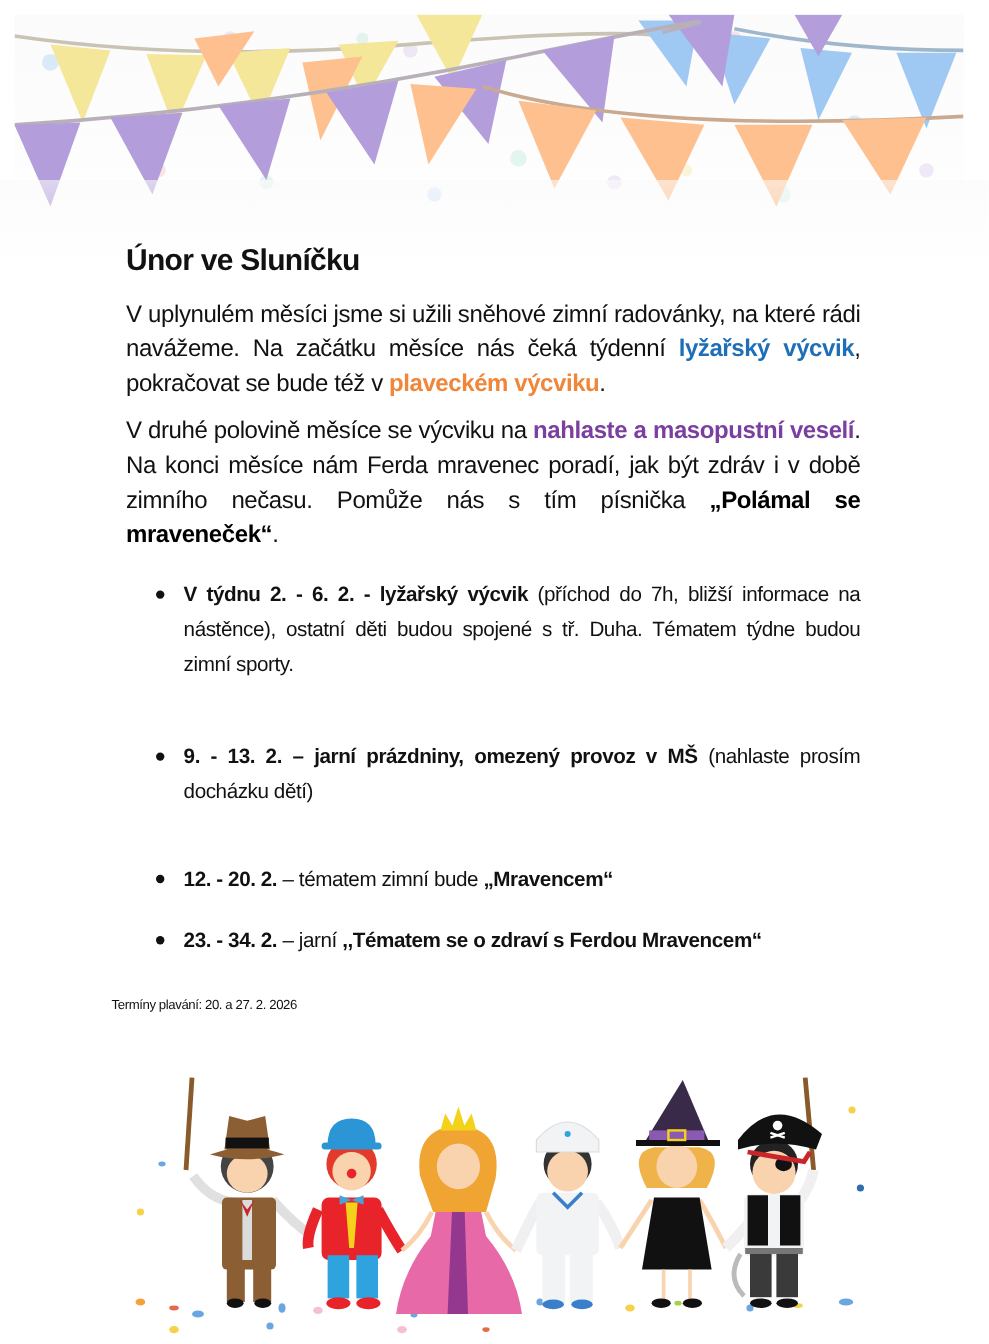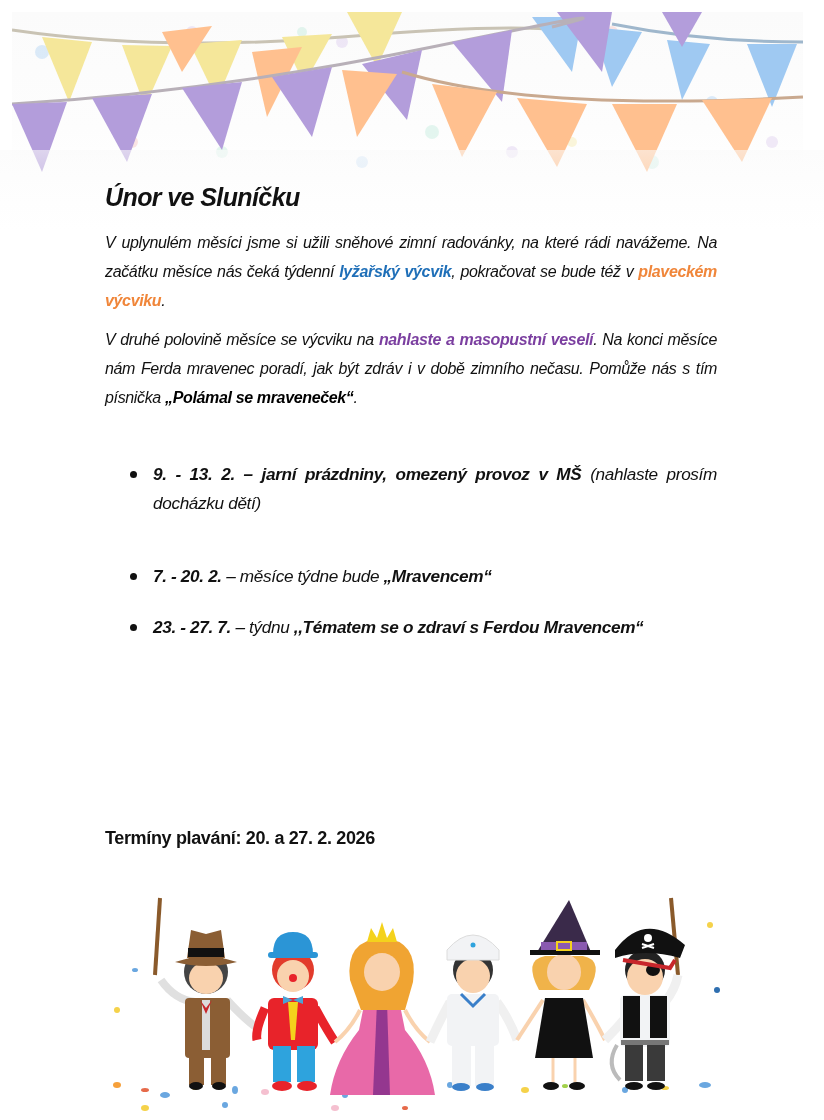--- a/index.html
+++ b/index.html
@@ -8,42 +8,42 @@
 
     
     .banner { position: absolute; left: 12px; top: 12px; width: 791px; height: 166px;
               overflow: hidden;
               background: linear-gradient(to bottom, #fbfbfb 0%, #fdfdfd 70%, #ffffff 100%); }
     .banner svg { position: absolute; left: 0; top: 0; }
     .page-fade { position: absolute; left: 0; top: 150px; width: 824px; height: 80px;
                  background: linear-gradient(to bottom, rgba(250,250,250,0.6), rgba(255,255,255,0)); }
 
     
-    .content { position: absolute; left: 105px; top: 180px; width: 612px; font-style: italic; }
+    .content { position: absolute; left: 105px; top: 200px; width: 612px; }
     .title { font-size: 25px; font-weight: bold; margin: 0 0 14px 0; letter-spacing: -0.6px;
              line-height: 34px; color: #111; }
-    .para { font-size: 16px; line-height: 29px; margin: 0 0 10px 0; text-align: justify;
+    .para { font-size: 20px; line-height: 29px; margin: 0 0 10px 0; text-align: justify;
             letter-spacing: -0.35px; }
     .hl-blue   { color: #1f6fb8; font-weight: bold; }
     .hl-orange { color: #f0863a; font-weight: bold; }
     .hl-purple { color: #7b3fa0; font-weight: bold; }
     .hl-green  { color: #000000; font-weight: bold; }
     .hl-red    { color: #e8101b; font-weight: bold; }
     b { font-weight: bold; }
 
     .list { list-style: none; margin: 20px 0 0 0; padding: 0; }
     .list li { position: relative; padding-left: 48px; font-size: 17.2px; line-height: 29px;
                letter-spacing: -0.35px; text-align: justify; }
     .list li .bullet { position: absolute; left: 25px; top: 11px; width: 7px; height: 7px;
                        border-radius: 50%; background: #111; }
     .li-1 { margin-bottom: 45px; }
     .li-2 { margin-bottom: 44px; margin-top: 48px; }
     .li-3 { margin-bottom: 22px; }
     .li-3 .sub { padding-left: 6px; display: block; }
-    .swim { position: absolute; left: 105px; top: 824px; font-size: 18px; font-weight: bold;
+    .swim { position: absolute; left: 93px; top: 824px; font-size: 11px; font-weight: normal;
             letter-spacing: -0.35px; line-height: 29px; }
 
     
     .kids { position: absolute; left: 105px; top: 890px; width: 620px; height: 225px; }
   </style>
 </head>
 <body>
 
 <div class="banner">
   <svg width="791" height="166" viewBox="0 0 791 166">
@@ -105,31 +105,35 @@
 <div class="page-fade"></div>
 
 <div class="content">
   <h1 class="title">Únor ve Sluníčku</h1>
 
   <p class="para"><span>V uplynulém měsíci jsme si užili sněhové zimní radovánky, na které rádi navážeme. Na začátku měsíce nás čeká týdenní </span><span class="hl-blue">lyžařský výcvik</span><span>, pokračovat se bude též v </span><span class="hl-orange">plaveckém výcviku</span><span>.</span></p>
 
   <p class="para"><span>V druhé polovině měsíce se výcviku na </span><span class="hl-purple">nahlaste a masopustní veselí</span><span>. Na konci měsíce nám Ferda mravenec poradí, jak být zdráv i v době zimního nečasu. Pomůže nás s tím písnička </span><span class="hl-green">„Polámal se mraveneček“</span><span>.</span></p>
 
   <ul class="list">
+    <li class="li-1">
+      <span class="bullet"></span>
+      <b>V týdnu 2. - 6. 2. - lyžařský výcvik</b><span> (příchod do 7h, bližší informace na nástěnce), ostatní děti budou spojené s tř. Duha. Tématem týdne budou zimní sporty.</span>
+    </li>
     <li class="li-2">
       <span class="bullet"></span>
       <b>9. - 13. 2. – jarní prázdniny, omezený provoz v MŠ</b><span> (nahlaste prosím docházku dětí)</span>
     </li>
     <li class="li-3">
       <span class="bullet"></span>
-      <b>7. - 20. 2.</b><span> – měsíce týdne bude </span><b>„Mravencem“</b>
+      <b>12. - 20. 2.</b><span> – tématem zimní bude </span><b>„Mravencem“</b>
     </li>
     <li class="li-4">
       <span class="bullet"></span>
-      <b>23. - 27. 7.</b><span> – týdnu </span><b>,,Tématem se o zdraví s Ferdou Mravencem“</b>
+      <b>23. - 34. 2.</b><span> – jarní </span><b>,,Tématem se o zdraví s Ferdou Mravencem“</b>
     </li>
   </ul>
 </div>
 
 <div class="swim">Termíny plavání: 20. a 27. 2. 2026</div>
 
 <div class="kids">
   <svg width="620" height="225" viewBox="0 0 620 225">
 
     <g>

